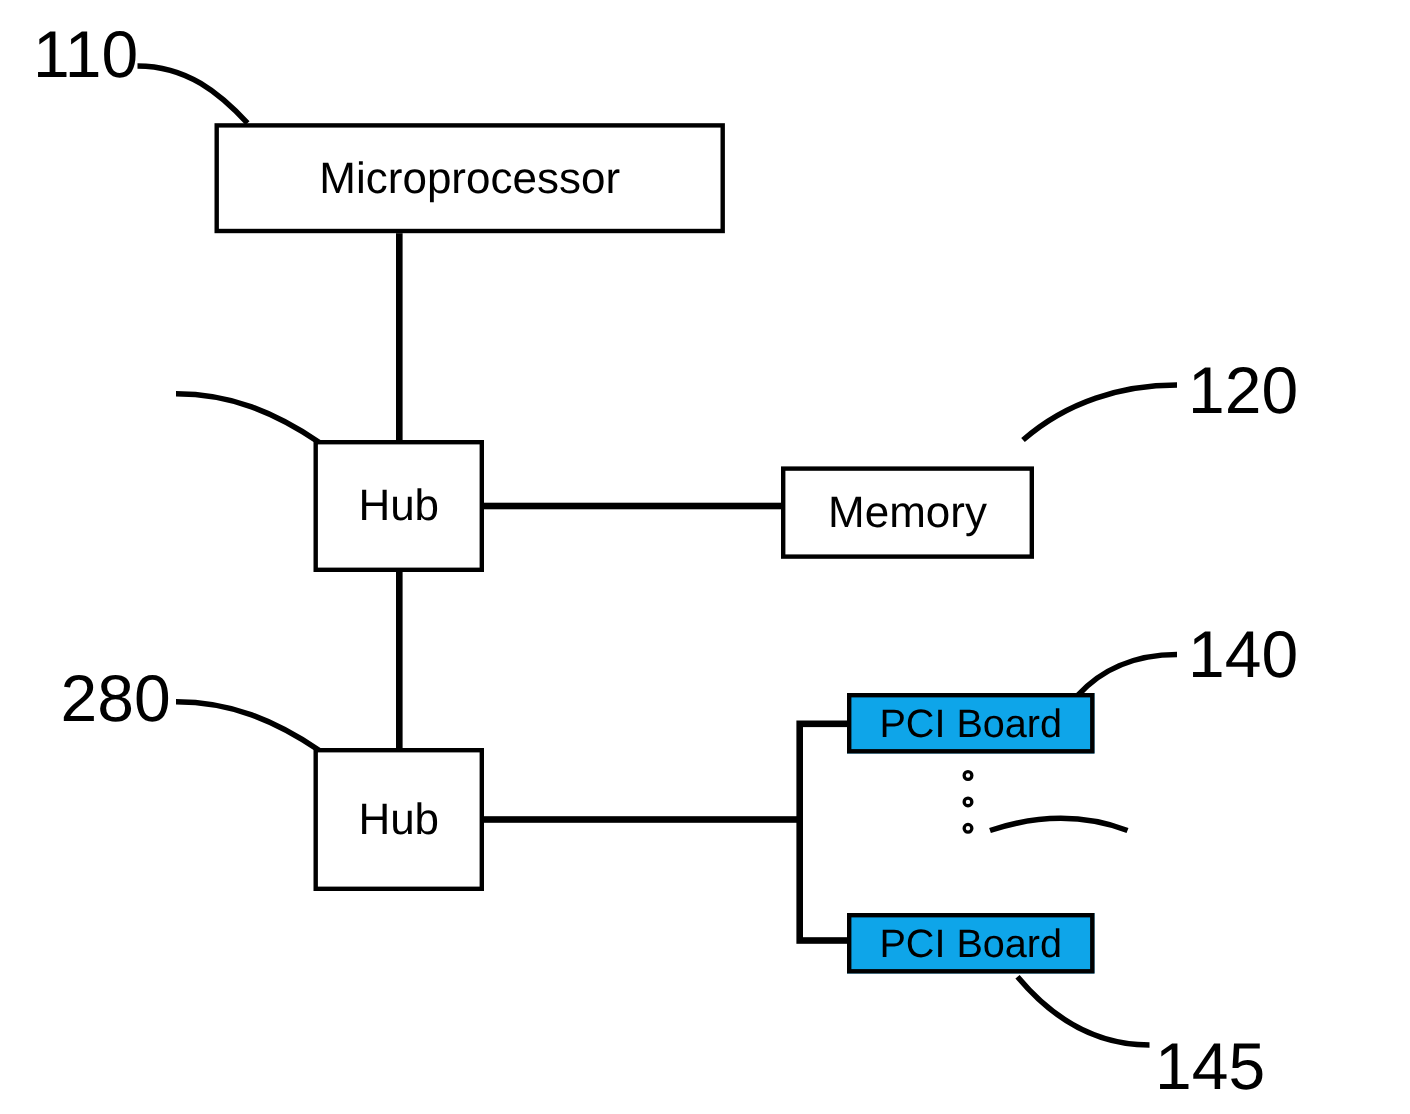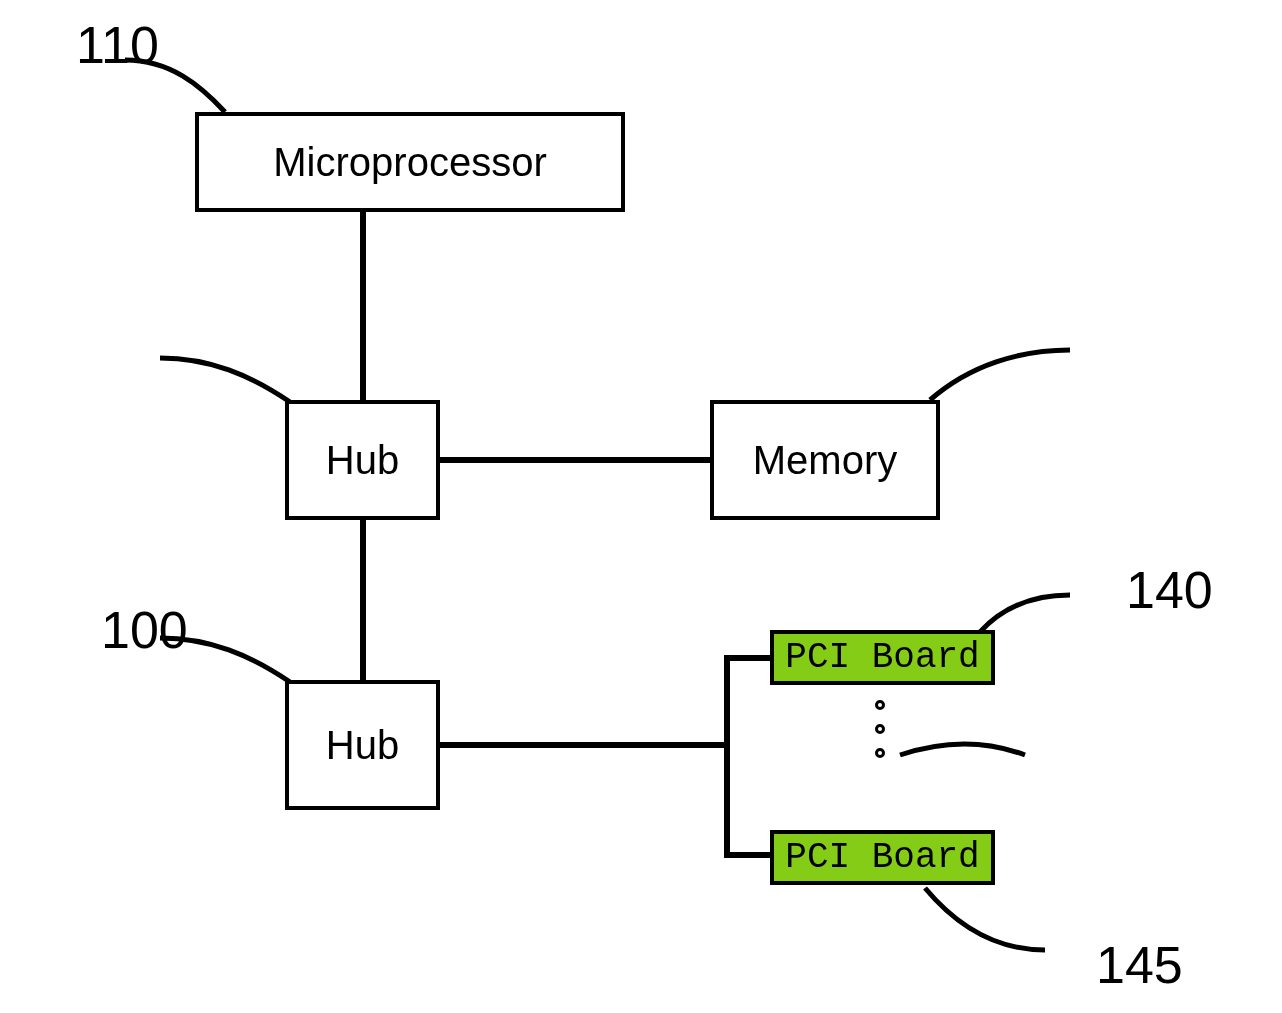--- a/index.html
+++ b/index.html
@@ -22,29 +22,27 @@
     background: #fff;
     display: flex;
     align-items: center;
     justify-content: center;
     box-sizing: border-box;
   }
   .box span {
     font-size: 40px;
   }
   .pci {
-    background: #84cc16;
+    background: #0ea5e9;
     font-size: 34px;
-    font-family: Liberation Mono, monospace;
     
   }
   .label {
     position: absolute;
-    font-size: 52px;
-    margin-left: 46px;
+    font-size: 60px;
   }
   .line {
     position: absolute;
     background: #000;
   }
   .dots {
     position: absolute;
     display: flex;
     flex-direction: column;
     align-items: center;
@@ -61,29 +59,29 @@
   svg.lead {
     position: absolute;
     overflow: visible;
   }
 </style>
 </head>
 <body>
 
 <div class="canvas">
 
-  <div class="box" style="left:195px; top:112px; width:430px; height:100px;text-align:center;">
+  <div class="box" style="left:195px; top:112px; width:464px; height:100px;text-align:center;">
     <span>Microprocessor</span>
   </div>
 
   <div class="box" style="left:285px; top:400px; width:155px; height:120px;">
     <span>Hub</span>
   </div>
 
-  <div class="box" style="left:710px; top:400px; width:230px; height:120px;">
+  <div class="box" style="left:710px; top:424px; width:230px; height:84px;">
     <span>Memory</span>
   </div>
 
   <div class="box" style="left:285px; top:680px; width:155px; height:130px;">
     <span>Hub</span>
   </div>
 
   <div class="box pci" style="left:770px; top:630px; width:225px; height:55px;">
     <span style="font-size:36px;">PCI Board</span>
   </div>
@@ -114,25 +112,26 @@
 
   <div class="label" style="left:30px; top:15px;">110</div>
   <svg class="lead" style="left:0; top:0;" width="1282" height="1013">
     <path d="M125 60 C 170 60, 200 85, 225 112" stroke="#000" stroke-width="5" fill="none"></path>
   </svg>
 
   <svg class="lead" style="left:0; top:0;" width="1282" height="1013">
     <path d="M160 358 C 210 358, 250 375, 290 402" stroke="#000" stroke-width="5" fill="none"></path>
   </svg>
 
-  <div class="label" style="left:55px; top:600px;">100</div>
+  <div class="label" style="left:55px; top:600px;">280</div>
   <svg class="lead" style="left:0; top:0;" width="1282" height="1013">
     <path d="M160 638 C 210 638, 250 655, 290 682" stroke="#000" stroke-width="5" fill="none"></path>
   </svg>
 
+  <div class="label" style="left:1080px; top:320px;">120</div>
   <svg class="lead" style="left:0; top:0;" width="1282" height="1013">
     <path d="M1070 350 C 1020 350, 970 365, 930 400" stroke="#000" stroke-width="5" fill="none"></path>
   </svg>
 
   <div class="label" style="left:1080px; top:560px;">140</div>
   <svg class="lead" style="left:0; top:0;" width="1282" height="1013">
     <path d="M1070 595 C 1030 595, 1000 610, 980 632" stroke="#000" stroke-width="5" fill="none"></path>
   </svg>
 
   <svg class="lead" style="left:0; top:0;" width="1282" height="1013">

